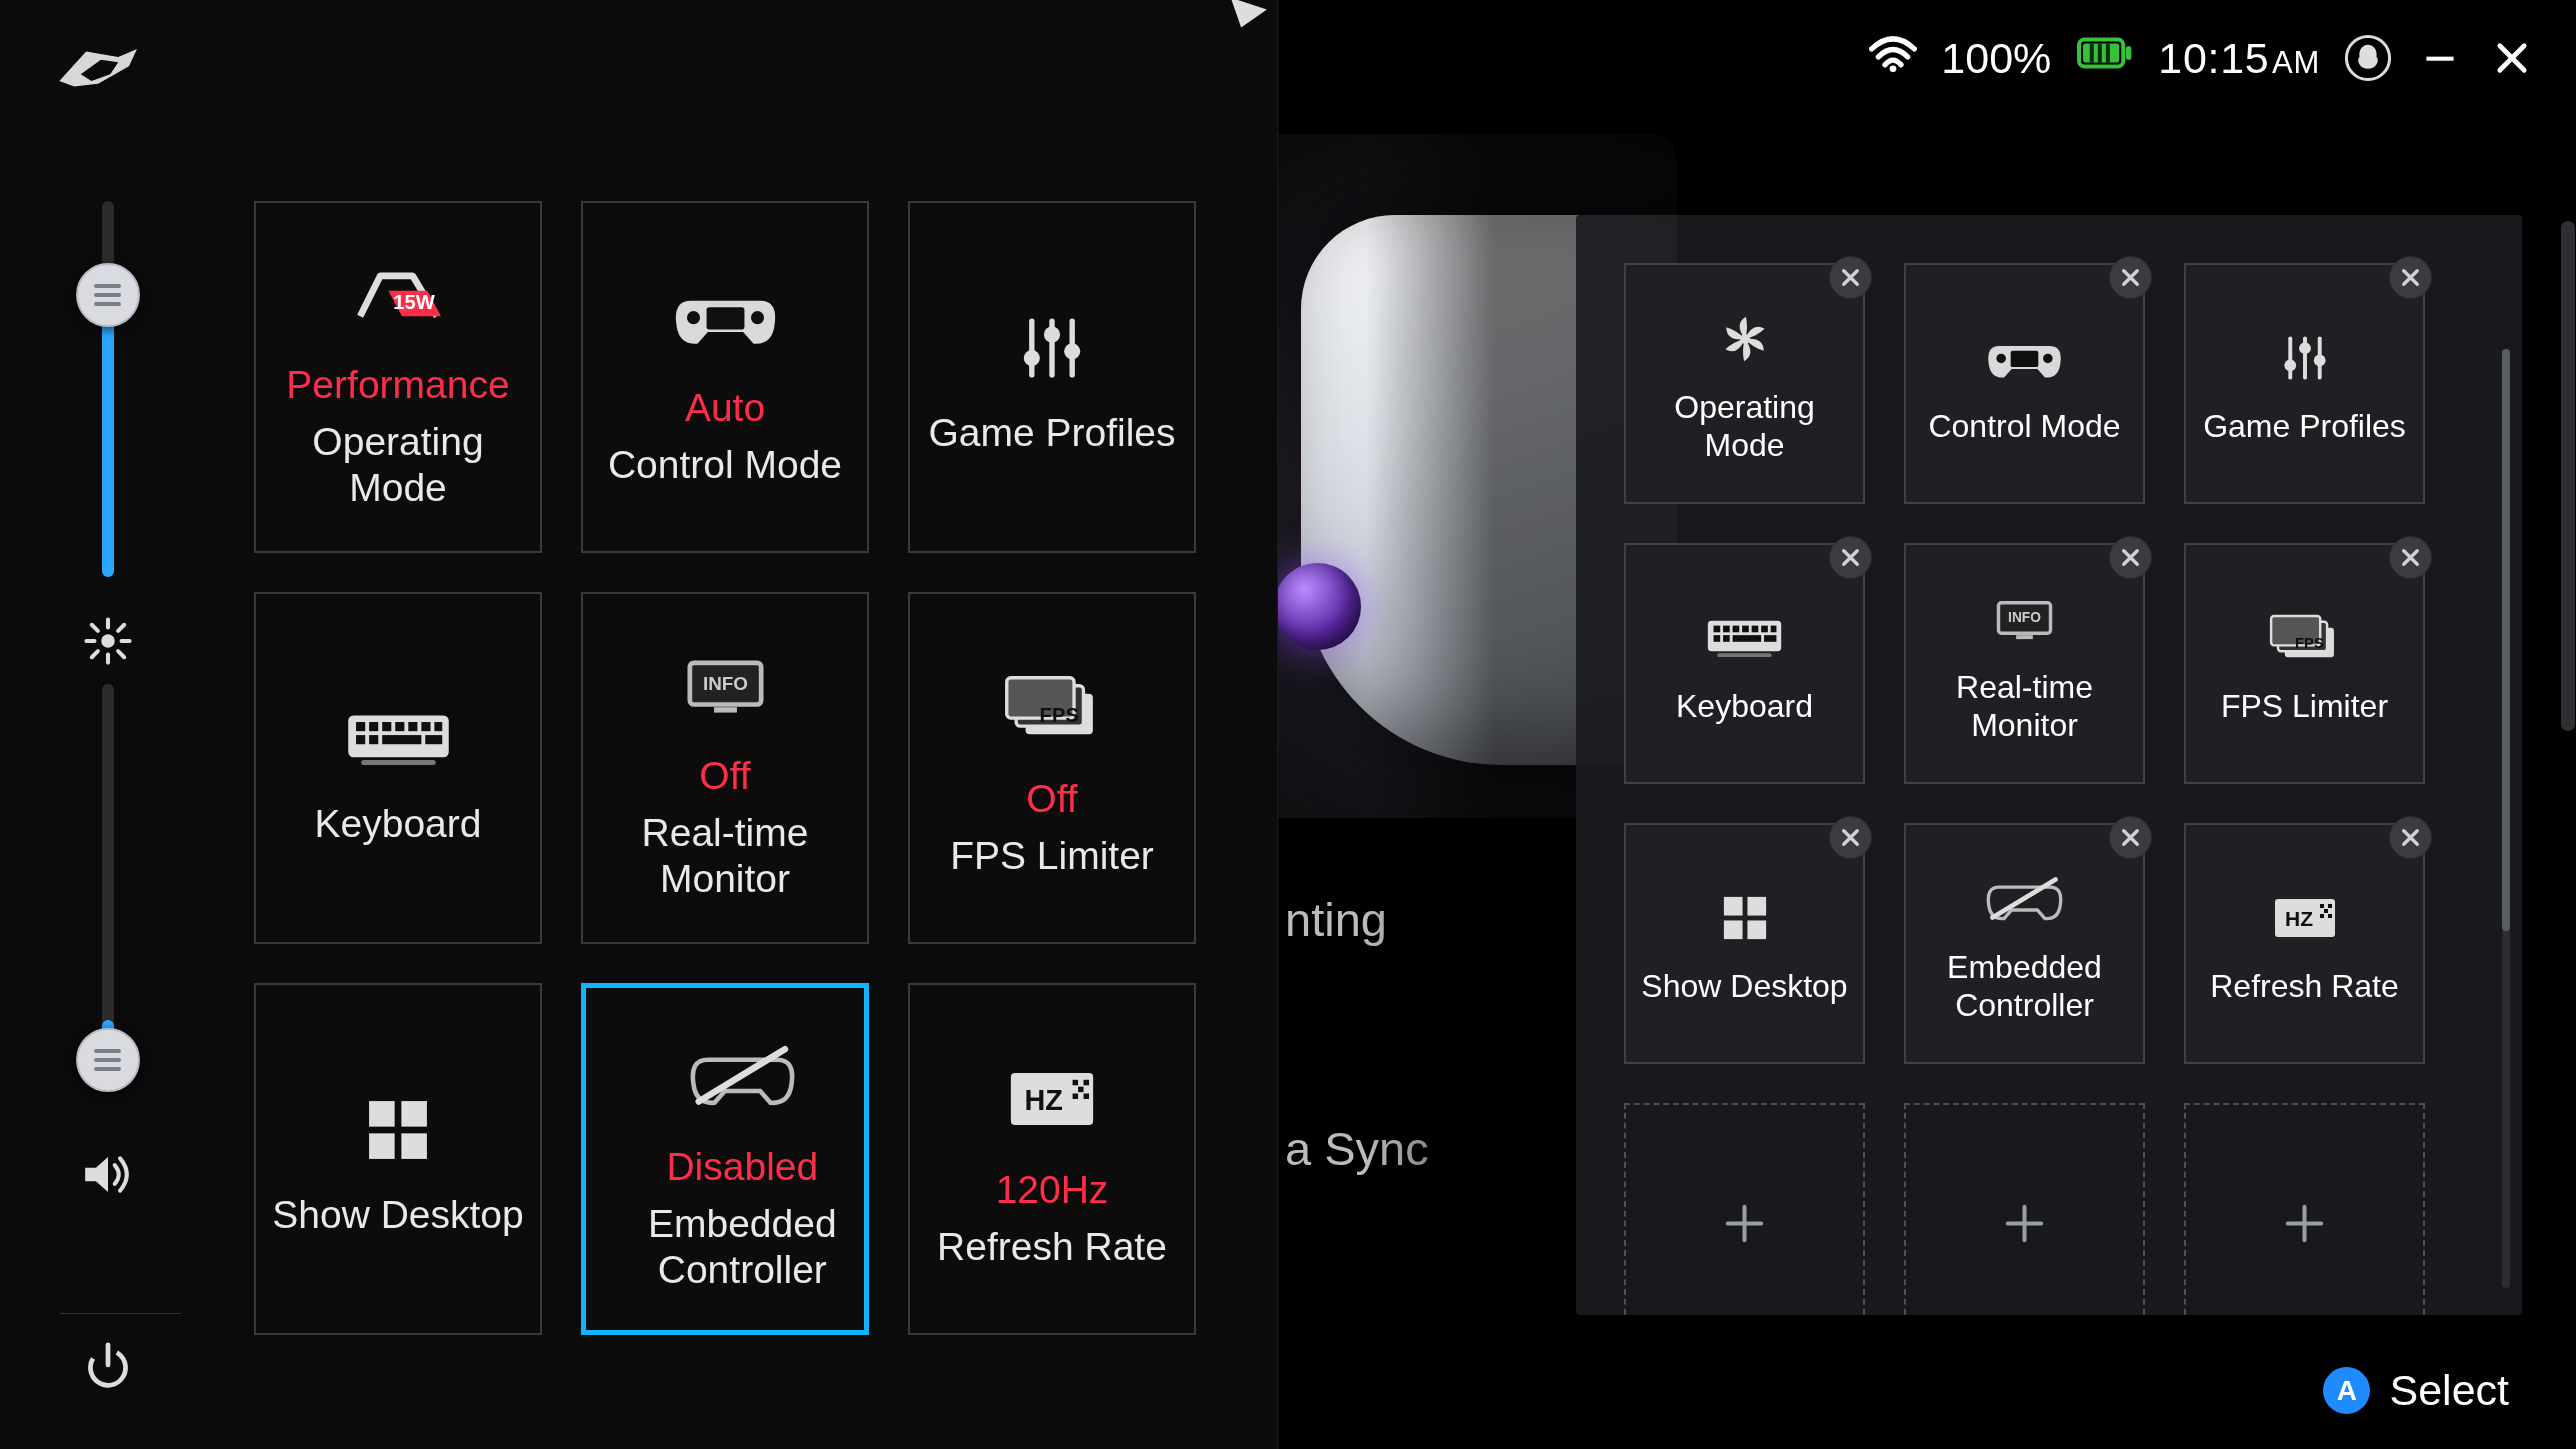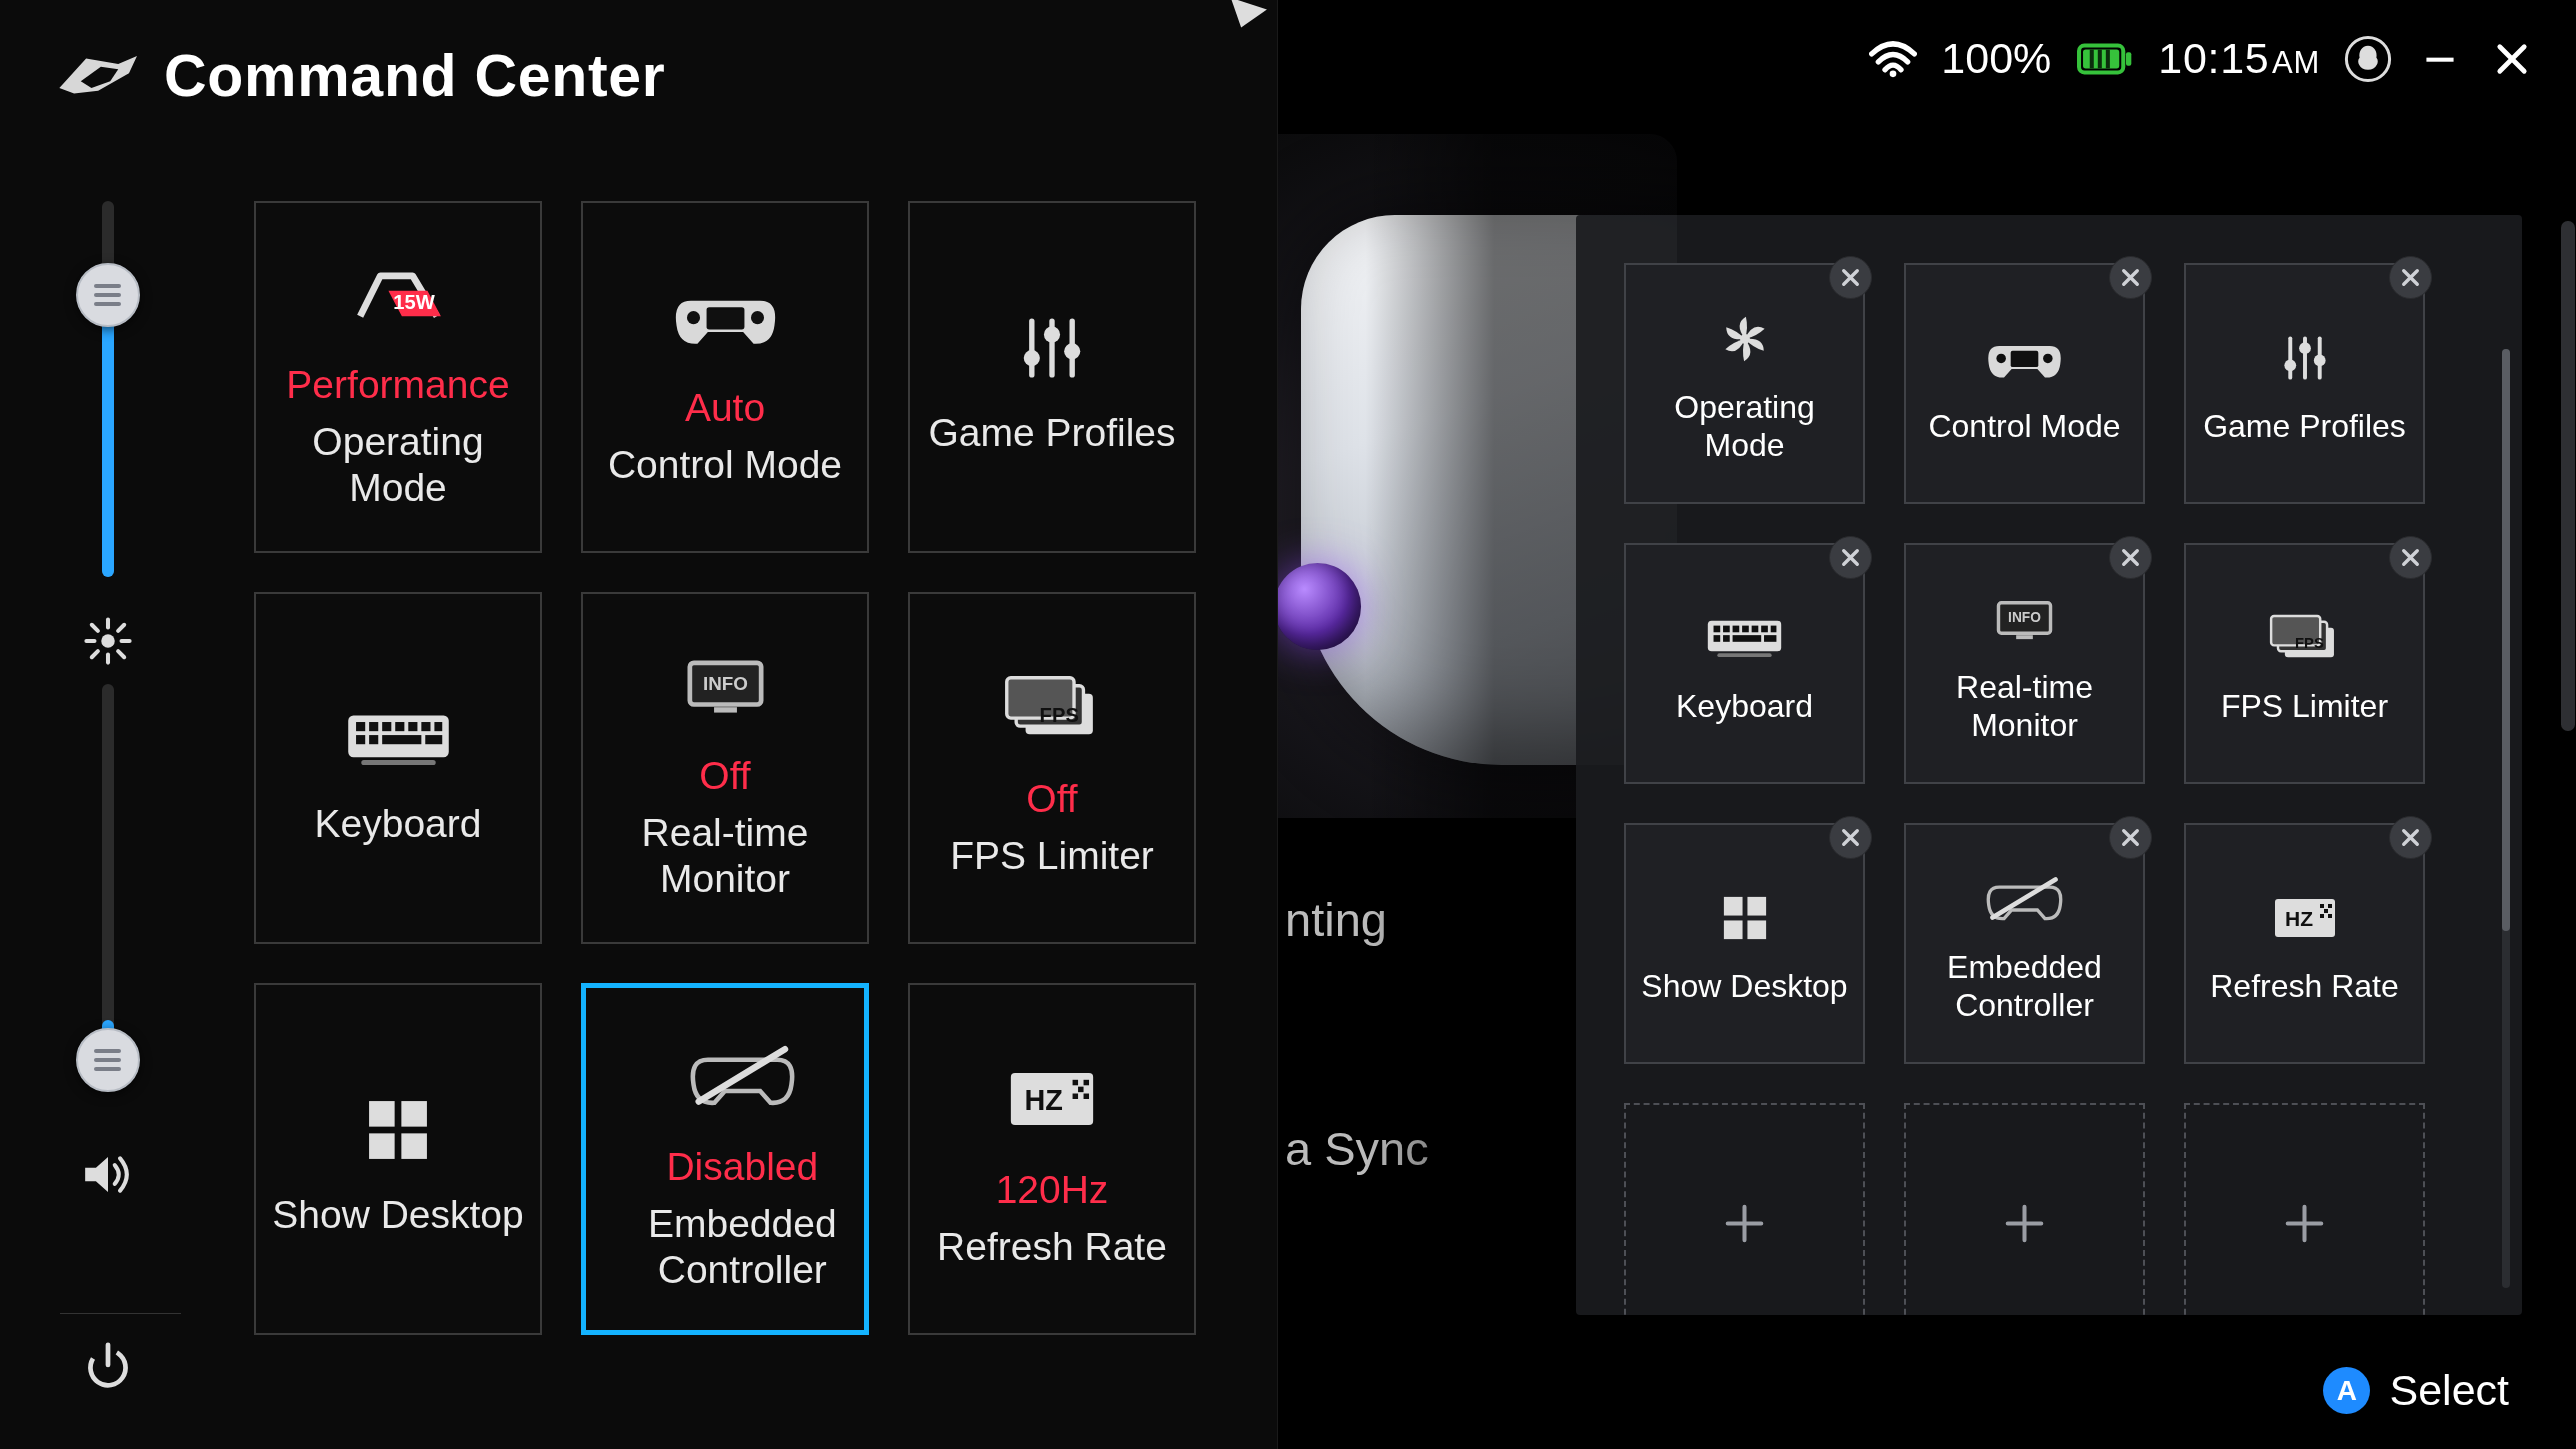--- a/index.html
+++ b/index.html
@@ -12,21 +12,20 @@
     overflow: hidden;
     position: relative;
   }
 
   
   .status-bar {
     position: absolute;
     top: 34px;
     right: 40px;
     display: flex;
-    align-items: center;
     gap: 24px;
     z-index: 50;
   }
   .status-bar .time {
     font-size: 43px;
     font-weight: 500;
     letter-spacing: 0.7px;
   }
   .status-bar .time-suffix { font-size: 31px; margin-left: 2.7px; }
   .status-bar .battery-pct { font-size: 43px; font-weight: 500; }
@@ -298,21 +297,20 @@
 <div class="left-panel">
   <div class="pull-arrow"></div>
 
   <div class="cc-title">
     <span class="rog-logo">
       <svg width="87" height="54" viewBox="0 0 130 80">
           <path d="M8 58 L48 14 L96 22 L124 10 L112 36 L66 62 L30 66 Z" fill="#d7d7d7"></path>
           <path d="M40 48 L70 26 L96 30 L84 48 L56 58 Z" fill="#0b0b0b"></path>
         </svg>
     </span>
-    <span class="txt">Command Center</span>
   </div>
 
   <div class="rail">
     <div class="rail-track t1">
         <div class="fill"></div>
       </div>
     <div class="knob k1">
         <div class="lines">
           <span></span>
           <span></span>

